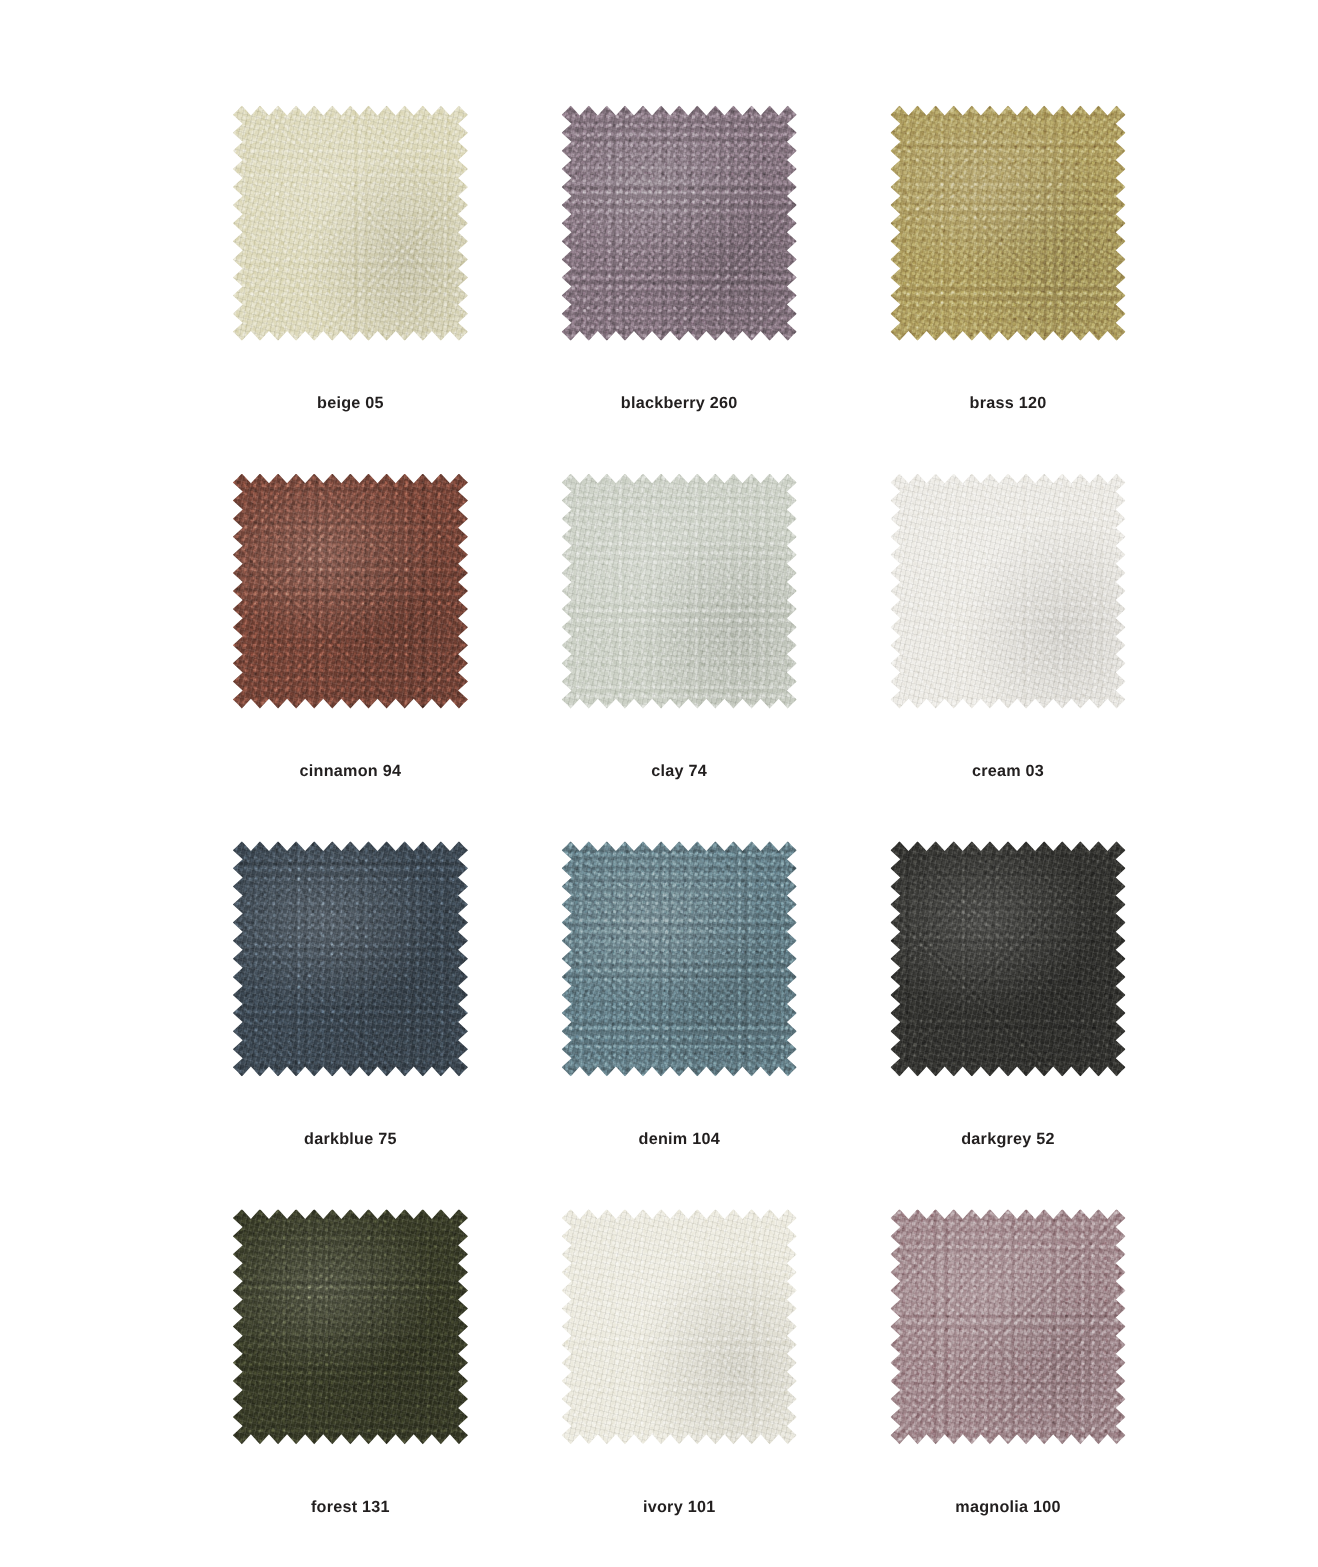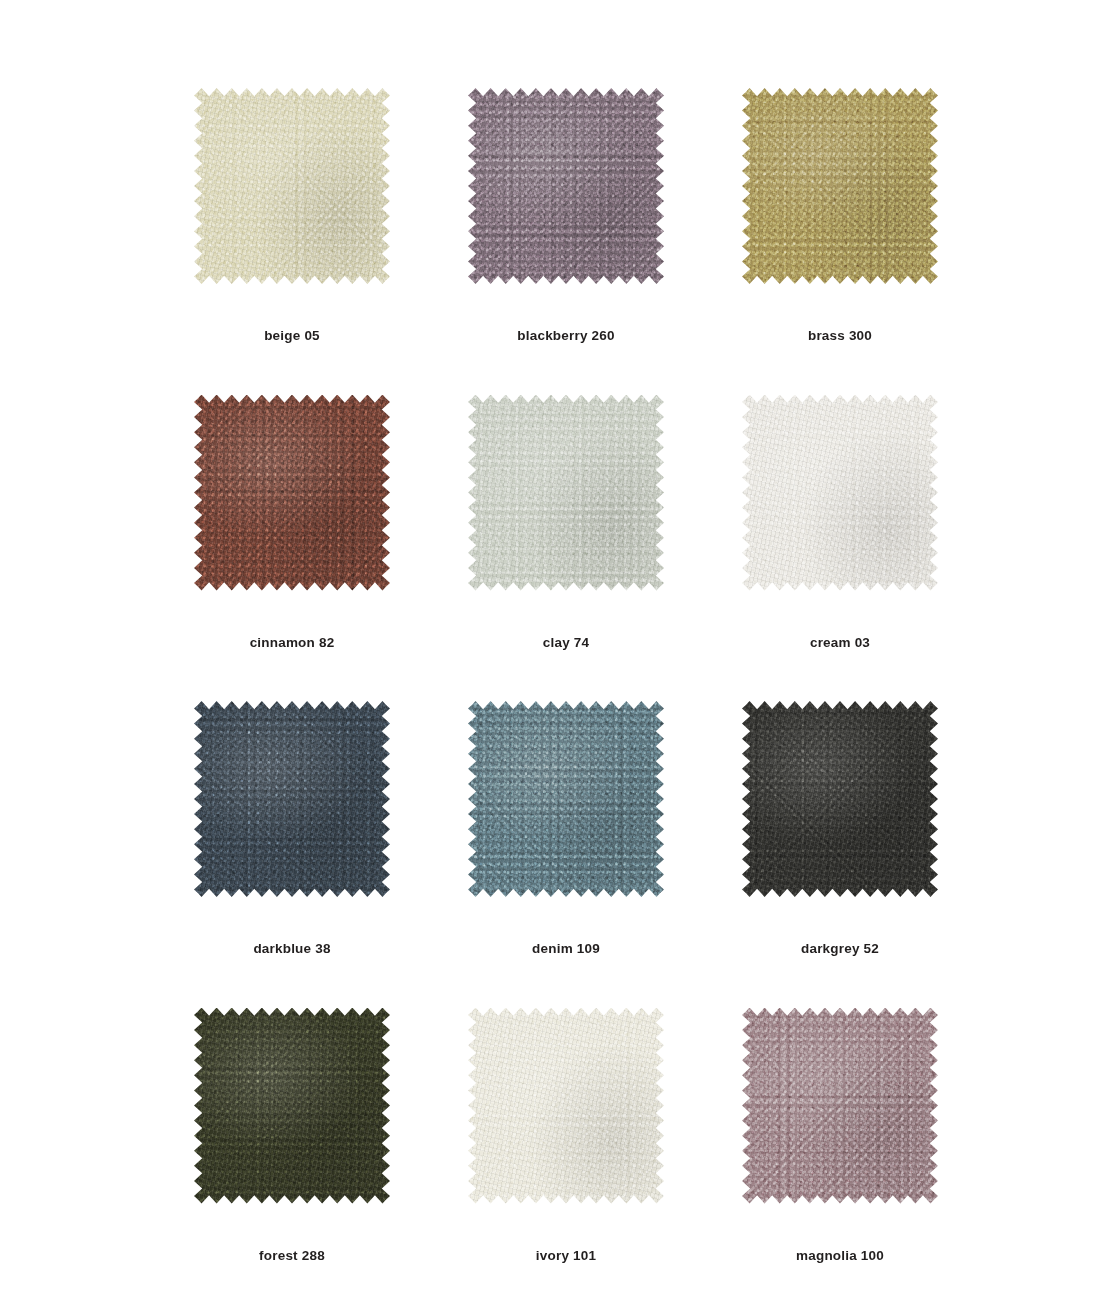--- a/index.html
+++ b/index.html
@@ -125,63 +125,63 @@
     <div class="swatch-cell">
       <div class="swatch-frame">
         <div class="swatch-chip" style="--pinked: polygon(0.000% 4.200%,3.846% 0.000%,7.692% 4.200%,11.538% 0.000%,15.385% 4.200%,19.231% 0.000%,23.077% 4.200%,26.923% 0.000%,30.769% 4.200%,34.615% 0.000%,38.462% 4.200%,42.308% 0.000%,46.154% 4.200%,50.000% 0.000%,53.846% 4.200%,57.692% 0.000%,61.538% 4.200%,65.385% 0.000%,69.231% 4.200%,73.077% 0.000%,76.923% 4.200%,80.769% 0.000%,84.615% 4.200%,88.462% 0.000%,92.308% 4.200%,96.154% 0.000%,100.000% 4.200%,95.800% 0.000%,100.000% 3.846%,95.800% 7.692%,100.000% 11.538%,95.800% 15.385%,100.000% 19.231%,95.800% 23.077%,100.000% 26.923%,95.800% 30.769%,100.000% 34.615%,95.800% 38.462%,100.000% 42.308%,95.800% 46.154%,100.000% 50.000%,95.800% 53.846%,100.000% 57.692%,95.800% 61.538%,100.000% 65.385%,95.800% 69.231%,100.000% 73.077%,95.800% 76.923%,100.000% 80.769%,95.800% 84.615%,100.000% 88.462%,95.800% 92.308%,100.000% 96.154%,95.800% 100.000%,100.000% 95.800%,96.154% 100.000%,92.308% 95.800%,88.462% 100.000%,84.615% 95.800%,80.769% 100.000%,76.923% 95.800%,73.077% 100.000%,69.231% 95.800%,65.385% 100.000%,61.538% 95.800%,57.692% 100.000%,53.846% 95.800%,50.000% 100.000%,46.154% 95.800%,42.308% 100.000%,38.462% 95.800%,34.615% 100.000%,30.769% 95.800%,26.923% 100.000%,23.077% 95.800%,19.231% 100.000%,15.385% 95.800%,11.538% 100.000%,7.692% 95.800%,3.846% 100.000%,0.000% 95.800%,4.200% 100.000%,0.000% 96.154%,4.200% 92.308%,0.000% 88.462%,4.200% 84.615%,0.000% 80.769%,4.200% 76.923%,0.000% 73.077%,4.200% 69.231%,0.000% 65.385%,4.200% 61.538%,0.000% 57.692%,4.200% 53.846%,0.000% 50.000%,4.200% 46.154%,0.000% 42.308%,4.200% 38.462%,0.000% 34.615%,4.200% 30.769%,0.000% 26.923%,4.200% 23.077%,0.000% 19.231%,4.200% 15.385%,0.000% 11.538%,4.200% 7.692%,0.000% 3.846%,4.200% 0.000%); --fabric: #7c6c77; background-position: 3px 5px, 4px 2px, 5px 6px, 2px 3px, 6px 4px, 3px 7px, 7px 2px, 4px 5px, 2px 6px, 5px 3px, 6px 7px, 3px 4px, 7px 5px, 0px 0px, 0px 0px;"></div>
       </div>
       <div class="swatch-label">blackberry 260</div>
     </div>
     <div class="swatch-cell">
       <div class="swatch-frame">
         <div class="swatch-chip" style="--pinked: polygon(0.000% 4.200%,3.846% 0.000%,7.692% 4.200%,11.538% 0.000%,15.385% 4.200%,19.231% 0.000%,23.077% 4.200%,26.923% 0.000%,30.769% 4.200%,34.615% 0.000%,38.462% 4.200%,42.308% 0.000%,46.154% 4.200%,50.000% 0.000%,53.846% 4.200%,57.692% 0.000%,61.538% 4.200%,65.385% 0.000%,69.231% 4.200%,73.077% 0.000%,76.923% 4.200%,80.769% 0.000%,84.615% 4.200%,88.462% 0.000%,92.308% 4.200%,96.154% 0.000%,100.000% 4.200%,95.800% 0.000%,100.000% 3.846%,95.800% 7.692%,100.000% 11.538%,95.800% 15.385%,100.000% 19.231%,95.800% 23.077%,100.000% 26.923%,95.800% 30.769%,100.000% 34.615%,95.800% 38.462%,100.000% 42.308%,95.800% 46.154%,100.000% 50.000%,95.800% 53.846%,100.000% 57.692%,95.800% 61.538%,100.000% 65.385%,95.800% 69.231%,100.000% 73.077%,95.800% 76.923%,100.000% 80.769%,95.800% 84.615%,100.000% 88.462%,95.800% 92.308%,100.000% 96.154%,95.800% 100.000%,100.000% 95.800%,96.154% 100.000%,92.308% 95.800%,88.462% 100.000%,84.615% 95.800%,80.769% 100.000%,76.923% 95.800%,73.077% 100.000%,69.231% 95.800%,65.385% 100.000%,61.538% 95.800%,57.692% 100.000%,53.846% 95.800%,50.000% 100.000%,46.154% 95.800%,42.308% 100.000%,38.462% 95.800%,34.615% 100.000%,30.769% 95.800%,26.923% 100.000%,23.077% 95.800%,19.231% 100.000%,15.385% 95.800%,11.538% 100.000%,7.692% 95.800%,3.846% 100.000%,0.000% 95.800%,4.200% 100.000%,0.000% 96.154%,4.200% 92.308%,0.000% 88.462%,4.200% 84.615%,0.000% 80.769%,4.200% 76.923%,0.000% 73.077%,4.200% 69.231%,0.000% 65.385%,4.200% 61.538%,0.000% 57.692%,4.200% 53.846%,0.000% 50.000%,4.200% 46.154%,0.000% 42.308%,4.200% 38.462%,0.000% 34.615%,4.200% 30.769%,0.000% 26.923%,4.200% 23.077%,0.000% 19.231%,4.200% 15.385%,0.000% 11.538%,4.200% 7.692%,0.000% 3.846%,4.200% 0.000%); --fabric: #a99759; background-position: 6px 10px, 8px 4px, 10px 12px, 4px 6px, 12px 8px, 6px 14px, 14px 4px, 8px 10px, 4px 12px, 10px 6px, 12px 14px, 6px 8px, 14px 10px, 0px 0px, 0px 0px;"></div>
       </div>
-      <div class="swatch-label">brass 300</div>
+      <div class="swatch-label">brass 120</div>
     </div>
     <div class="swatch-cell">
       <div class="swatch-frame">
         <div class="swatch-chip" style="--pinked: polygon(0.000% 4.200%,3.846% 0.000%,7.692% 4.200%,11.538% 0.000%,15.385% 4.200%,19.231% 0.000%,23.077% 4.200%,26.923% 0.000%,30.769% 4.200%,34.615% 0.000%,38.462% 4.200%,42.308% 0.000%,46.154% 4.200%,50.000% 0.000%,53.846% 4.200%,57.692% 0.000%,61.538% 4.200%,65.385% 0.000%,69.231% 4.200%,73.077% 0.000%,76.923% 4.200%,80.769% 0.000%,84.615% 4.200%,88.462% 0.000%,92.308% 4.200%,96.154% 0.000%,100.000% 4.200%,95.800% 0.000%,100.000% 3.846%,95.800% 7.692%,100.000% 11.538%,95.800% 15.385%,100.000% 19.231%,95.800% 23.077%,100.000% 26.923%,95.800% 30.769%,100.000% 34.615%,95.800% 38.462%,100.000% 42.308%,95.800% 46.154%,100.000% 50.000%,95.800% 53.846%,100.000% 57.692%,95.800% 61.538%,100.000% 65.385%,95.800% 69.231%,100.000% 73.077%,95.800% 76.923%,100.000% 80.769%,95.800% 84.615%,100.000% 88.462%,95.800% 92.308%,100.000% 96.154%,95.800% 100.000%,100.000% 95.800%,96.154% 100.000%,92.308% 95.800%,88.462% 100.000%,84.615% 95.800%,80.769% 100.000%,76.923% 95.800%,73.077% 100.000%,69.231% 95.800%,65.385% 100.000%,61.538% 95.800%,57.692% 100.000%,53.846% 95.800%,50.000% 100.000%,46.154% 95.800%,42.308% 100.000%,38.462% 95.800%,34.615% 100.000%,30.769% 95.800%,26.923% 100.000%,23.077% 95.800%,19.231% 100.000%,15.385% 95.800%,11.538% 100.000%,7.692% 95.800%,3.846% 100.000%,0.000% 95.800%,4.200% 100.000%,0.000% 96.154%,4.200% 92.308%,0.000% 88.462%,4.200% 84.615%,0.000% 80.769%,4.200% 76.923%,0.000% 73.077%,4.200% 69.231%,0.000% 65.385%,4.200% 61.538%,0.000% 57.692%,4.200% 53.846%,0.000% 50.000%,4.200% 46.154%,0.000% 42.308%,4.200% 38.462%,0.000% 34.615%,4.200% 30.769%,0.000% 26.923%,4.200% 23.077%,0.000% 19.231%,4.200% 15.385%,0.000% 11.538%,4.200% 7.692%,0.000% 3.846%,4.200% 0.000%); --fabric: #6e3f33; background-position: 9px 15px, 12px 6px, 15px 18px, 6px 9px, 18px 12px, 9px 21px, 21px 6px, 12px 15px, 6px 18px, 15px 9px, 18px 21px, 9px 12px, 21px 15px, 0px 0px, 0px 0px;"></div>
       </div>
-      <div class="swatch-label">cinnamon 82</div>
+      <div class="swatch-label">cinnamon 94</div>
     </div>
     <div class="swatch-cell">
       <div class="swatch-frame">
         <div class="swatch-chip" style="--pinked: polygon(0.000% 4.200%,3.846% 0.000%,7.692% 4.200%,11.538% 0.000%,15.385% 4.200%,19.231% 0.000%,23.077% 4.200%,26.923% 0.000%,30.769% 4.200%,34.615% 0.000%,38.462% 4.200%,42.308% 0.000%,46.154% 4.200%,50.000% 0.000%,53.846% 4.200%,57.692% 0.000%,61.538% 4.200%,65.385% 0.000%,69.231% 4.200%,73.077% 0.000%,76.923% 4.200%,80.769% 0.000%,84.615% 4.200%,88.462% 0.000%,92.308% 4.200%,96.154% 0.000%,100.000% 4.200%,95.800% 0.000%,100.000% 3.846%,95.800% 7.692%,100.000% 11.538%,95.800% 15.385%,100.000% 19.231%,95.800% 23.077%,100.000% 26.923%,95.800% 30.769%,100.000% 34.615%,95.800% 38.462%,100.000% 42.308%,95.800% 46.154%,100.000% 50.000%,95.800% 53.846%,100.000% 57.692%,95.800% 61.538%,100.000% 65.385%,95.800% 69.231%,100.000% 73.077%,95.800% 76.923%,100.000% 80.769%,95.800% 84.615%,100.000% 88.462%,95.800% 92.308%,100.000% 96.154%,95.800% 100.000%,100.000% 95.800%,96.154% 100.000%,92.308% 95.800%,88.462% 100.000%,84.615% 95.800%,80.769% 100.000%,76.923% 95.800%,73.077% 100.000%,69.231% 95.800%,65.385% 100.000%,61.538% 95.800%,57.692% 100.000%,53.846% 95.800%,50.000% 100.000%,46.154% 95.800%,42.308% 100.000%,38.462% 95.800%,34.615% 100.000%,30.769% 95.800%,26.923% 100.000%,23.077% 95.800%,19.231% 100.000%,15.385% 95.800%,11.538% 100.000%,7.692% 95.800%,3.846% 100.000%,0.000% 95.800%,4.200% 100.000%,0.000% 96.154%,4.200% 92.308%,0.000% 88.462%,4.200% 84.615%,0.000% 80.769%,4.200% 76.923%,0.000% 73.077%,4.200% 69.231%,0.000% 65.385%,4.200% 61.538%,0.000% 57.692%,4.200% 53.846%,0.000% 50.000%,4.200% 46.154%,0.000% 42.308%,4.200% 38.462%,0.000% 34.615%,4.200% 30.769%,0.000% 26.923%,4.200% 23.077%,0.000% 19.231%,4.200% 15.385%,0.000% 11.538%,4.200% 7.692%,0.000% 3.846%,4.200% 0.000%); --fabric: #ccd1c6; background-position: 12px 20px, 16px 8px, 20px 24px, 8px 12px, 24px 16px, 12px 28px, 28px 8px, 16px 20px, 8px 24px, 20px 12px, 24px 28px, 12px 16px, 28px 20px, 0px 0px, 0px 0px;"></div>
       </div>
       <div class="swatch-label">clay 74</div>
     </div>
     <div class="swatch-cell">
       <div class="swatch-frame">
         <div class="swatch-chip" style="--pinked: polygon(0.000% 4.200%,3.846% 0.000%,7.692% 4.200%,11.538% 0.000%,15.385% 4.200%,19.231% 0.000%,23.077% 4.200%,26.923% 0.000%,30.769% 4.200%,34.615% 0.000%,38.462% 4.200%,42.308% 0.000%,46.154% 4.200%,50.000% 0.000%,53.846% 4.200%,57.692% 0.000%,61.538% 4.200%,65.385% 0.000%,69.231% 4.200%,73.077% 0.000%,76.923% 4.200%,80.769% 0.000%,84.615% 4.200%,88.462% 0.000%,92.308% 4.200%,96.154% 0.000%,100.000% 4.200%,95.800% 0.000%,100.000% 3.846%,95.800% 7.692%,100.000% 11.538%,95.800% 15.385%,100.000% 19.231%,95.800% 23.077%,100.000% 26.923%,95.800% 30.769%,100.000% 34.615%,95.800% 38.462%,100.000% 42.308%,95.800% 46.154%,100.000% 50.000%,95.800% 53.846%,100.000% 57.692%,95.800% 61.538%,100.000% 65.385%,95.800% 69.231%,100.000% 73.077%,95.800% 76.923%,100.000% 80.769%,95.800% 84.615%,100.000% 88.462%,95.800% 92.308%,100.000% 96.154%,95.800% 100.000%,100.000% 95.800%,96.154% 100.000%,92.308% 95.800%,88.462% 100.000%,84.615% 95.800%,80.769% 100.000%,76.923% 95.800%,73.077% 100.000%,69.231% 95.800%,65.385% 100.000%,61.538% 95.800%,57.692% 100.000%,53.846% 95.800%,50.000% 100.000%,46.154% 95.800%,42.308% 100.000%,38.462% 95.800%,34.615% 100.000%,30.769% 95.800%,26.923% 100.000%,23.077% 95.800%,19.231% 100.000%,15.385% 95.800%,11.538% 100.000%,7.692% 95.800%,3.846% 100.000%,0.000% 95.800%,4.200% 100.000%,0.000% 96.154%,4.200% 92.308%,0.000% 88.462%,4.200% 84.615%,0.000% 80.769%,4.200% 76.923%,0.000% 73.077%,4.200% 69.231%,0.000% 65.385%,4.200% 61.538%,0.000% 57.692%,4.200% 53.846%,0.000% 50.000%,4.200% 46.154%,0.000% 42.308%,4.200% 38.462%,0.000% 34.615%,4.200% 30.769%,0.000% 26.923%,4.200% 23.077%,0.000% 19.231%,4.200% 15.385%,0.000% 11.538%,4.200% 7.692%,0.000% 3.846%,4.200% 0.000%); --fabric: #eceae4; background-position: 15px 25px, 20px 10px, 25px 30px, 10px 15px, 30px 20px, 15px 35px, 35px 10px, 20px 25px, 10px 30px, 25px 15px, 30px 35px, 15px 20px, 35px 25px, 0px 0px, 0px 0px;"></div>
       </div>
       <div class="swatch-label">cream 03</div>
     </div>
     <div class="swatch-cell">
       <div class="swatch-frame">
         <div class="swatch-chip" style="--pinked: polygon(0.000% 4.200%,3.846% 0.000%,7.692% 4.200%,11.538% 0.000%,15.385% 4.200%,19.231% 0.000%,23.077% 4.200%,26.923% 0.000%,30.769% 4.200%,34.615% 0.000%,38.462% 4.200%,42.308% 0.000%,46.154% 4.200%,50.000% 0.000%,53.846% 4.200%,57.692% 0.000%,61.538% 4.200%,65.385% 0.000%,69.231% 4.200%,73.077% 0.000%,76.923% 4.200%,80.769% 0.000%,84.615% 4.200%,88.462% 0.000%,92.308% 4.200%,96.154% 0.000%,100.000% 4.200%,95.800% 0.000%,100.000% 3.846%,95.800% 7.692%,100.000% 11.538%,95.800% 15.385%,100.000% 19.231%,95.800% 23.077%,100.000% 26.923%,95.800% 30.769%,100.000% 34.615%,95.800% 38.462%,100.000% 42.308%,95.800% 46.154%,100.000% 50.000%,95.800% 53.846%,100.000% 57.692%,95.800% 61.538%,100.000% 65.385%,95.800% 69.231%,100.000% 73.077%,95.800% 76.923%,100.000% 80.769%,95.800% 84.615%,100.000% 88.462%,95.800% 92.308%,100.000% 96.154%,95.800% 100.000%,100.000% 95.800%,96.154% 100.000%,92.308% 95.800%,88.462% 100.000%,84.615% 95.800%,80.769% 100.000%,76.923% 95.800%,73.077% 100.000%,69.231% 95.800%,65.385% 100.000%,61.538% 95.800%,57.692% 100.000%,53.846% 95.800%,50.000% 100.000%,46.154% 95.800%,42.308% 100.000%,38.462% 95.800%,34.615% 100.000%,30.769% 95.800%,26.923% 100.000%,23.077% 95.800%,19.231% 100.000%,15.385% 95.800%,11.538% 100.000%,7.692% 95.800%,3.846% 100.000%,0.000% 95.800%,4.200% 100.000%,0.000% 96.154%,4.200% 92.308%,0.000% 88.462%,4.200% 84.615%,0.000% 80.769%,4.200% 76.923%,0.000% 73.077%,4.200% 69.231%,0.000% 65.385%,4.200% 61.538%,0.000% 57.692%,4.200% 53.846%,0.000% 50.000%,4.200% 46.154%,0.000% 42.308%,4.200% 38.462%,0.000% 34.615%,4.200% 30.769%,0.000% 26.923%,4.200% 23.077%,0.000% 19.231%,4.200% 15.385%,0.000% 11.538%,4.200% 7.692%,0.000% 3.846%,4.200% 0.000%); --fabric: #37424c; background-position: 18px 30px, 24px 12px, 30px 36px, 12px 18px, 36px 24px, 18px 42px, 42px 12px, 24px 30px, 12px 36px, 30px 18px, 36px 42px, 18px 24px, 42px 30px, 0px 0px, 0px 0px;"></div>
       </div>
-      <div class="swatch-label">darkblue 38</div>
+      <div class="swatch-label">darkblue 75</div>
     </div>
     <div class="swatch-cell">
       <div class="swatch-frame">
         <div class="swatch-chip" style="--pinked: polygon(0.000% 4.200%,3.846% 0.000%,7.692% 4.200%,11.538% 0.000%,15.385% 4.200%,19.231% 0.000%,23.077% 4.200%,26.923% 0.000%,30.769% 4.200%,34.615% 0.000%,38.462% 4.200%,42.308% 0.000%,46.154% 4.200%,50.000% 0.000%,53.846% 4.200%,57.692% 0.000%,61.538% 4.200%,65.385% 0.000%,69.231% 4.200%,73.077% 0.000%,76.923% 4.200%,80.769% 0.000%,84.615% 4.200%,88.462% 0.000%,92.308% 4.200%,96.154% 0.000%,100.000% 4.200%,95.800% 0.000%,100.000% 3.846%,95.800% 7.692%,100.000% 11.538%,95.800% 15.385%,100.000% 19.231%,95.800% 23.077%,100.000% 26.923%,95.800% 30.769%,100.000% 34.615%,95.800% 38.462%,100.000% 42.308%,95.800% 46.154%,100.000% 50.000%,95.800% 53.846%,100.000% 57.692%,95.800% 61.538%,100.000% 65.385%,95.800% 69.231%,100.000% 73.077%,95.800% 76.923%,100.000% 80.769%,95.800% 84.615%,100.000% 88.462%,95.800% 92.308%,100.000% 96.154%,95.800% 100.000%,100.000% 95.800%,96.154% 100.000%,92.308% 95.800%,88.462% 100.000%,84.615% 95.800%,80.769% 100.000%,76.923% 95.800%,73.077% 100.000%,69.231% 95.800%,65.385% 100.000%,61.538% 95.800%,57.692% 100.000%,53.846% 95.800%,50.000% 100.000%,46.154% 95.800%,42.308% 100.000%,38.462% 95.800%,34.615% 100.000%,30.769% 95.800%,26.923% 100.000%,23.077% 95.800%,19.231% 100.000%,15.385% 95.800%,11.538% 100.000%,7.692% 95.800%,3.846% 100.000%,0.000% 95.800%,4.200% 100.000%,0.000% 96.154%,4.200% 92.308%,0.000% 88.462%,4.200% 84.615%,0.000% 80.769%,4.200% 76.923%,0.000% 73.077%,4.200% 69.231%,0.000% 65.385%,4.200% 61.538%,0.000% 57.692%,4.200% 53.846%,0.000% 50.000%,4.200% 46.154%,0.000% 42.308%,4.200% 38.462%,0.000% 34.615%,4.200% 30.769%,0.000% 26.923%,4.200% 23.077%,0.000% 19.231%,4.200% 15.385%,0.000% 11.538%,4.200% 7.692%,0.000% 3.846%,4.200% 0.000%); --fabric: #5c757e; background-position: 21px 35px, 28px 14px, 35px 42px, 14px 21px, 42px 28px, 21px 49px, 49px 14px, 28px 35px, 14px 42px, 35px 21px, 42px 49px, 21px 28px, 49px 35px, 0px 0px, 0px 0px;"></div>
       </div>
-      <div class="swatch-label">denim 109</div>
+      <div class="swatch-label">denim 104</div>
     </div>
     <div class="swatch-cell">
       <div class="swatch-frame">
         <div class="swatch-chip" style="--pinked: polygon(0.000% 4.200%,3.846% 0.000%,7.692% 4.200%,11.538% 0.000%,15.385% 4.200%,19.231% 0.000%,23.077% 4.200%,26.923% 0.000%,30.769% 4.200%,34.615% 0.000%,38.462% 4.200%,42.308% 0.000%,46.154% 4.200%,50.000% 0.000%,53.846% 4.200%,57.692% 0.000%,61.538% 4.200%,65.385% 0.000%,69.231% 4.200%,73.077% 0.000%,76.923% 4.200%,80.769% 0.000%,84.615% 4.200%,88.462% 0.000%,92.308% 4.200%,96.154% 0.000%,100.000% 4.200%,95.800% 0.000%,100.000% 3.846%,95.800% 7.692%,100.000% 11.538%,95.800% 15.385%,100.000% 19.231%,95.800% 23.077%,100.000% 26.923%,95.800% 30.769%,100.000% 34.615%,95.800% 38.462%,100.000% 42.308%,95.800% 46.154%,100.000% 50.000%,95.800% 53.846%,100.000% 57.692%,95.800% 61.538%,100.000% 65.385%,95.800% 69.231%,100.000% 73.077%,95.800% 76.923%,100.000% 80.769%,95.800% 84.615%,100.000% 88.462%,95.800% 92.308%,100.000% 96.154%,95.800% 100.000%,100.000% 95.800%,96.154% 100.000%,92.308% 95.800%,88.462% 100.000%,84.615% 95.800%,80.769% 100.000%,76.923% 95.800%,73.077% 100.000%,69.231% 95.800%,65.385% 100.000%,61.538% 95.800%,57.692% 100.000%,53.846% 95.800%,50.000% 100.000%,46.154% 95.800%,42.308% 100.000%,38.462% 95.800%,34.615% 100.000%,30.769% 95.800%,26.923% 100.000%,23.077% 95.800%,19.231% 100.000%,15.385% 95.800%,11.538% 100.000%,7.692% 95.800%,3.846% 100.000%,0.000% 95.800%,4.200% 100.000%,0.000% 96.154%,4.200% 92.308%,0.000% 88.462%,4.200% 84.615%,0.000% 80.769%,4.200% 76.923%,0.000% 73.077%,4.200% 69.231%,0.000% 65.385%,4.200% 61.538%,0.000% 57.692%,4.200% 53.846%,0.000% 50.000%,4.200% 46.154%,0.000% 42.308%,4.200% 38.462%,0.000% 34.615%,4.200% 30.769%,0.000% 26.923%,4.200% 23.077%,0.000% 19.231%,4.200% 15.385%,0.000% 11.538%,4.200% 7.692%,0.000% 3.846%,4.200% 0.000%); --fabric: #2e2e2b; background-position: 24px 40px, 32px 16px, 40px 48px, 16px 24px, 48px 32px, 24px 56px, 56px 16px, 32px 40px, 16px 48px, 40px 24px, 48px 56px, 24px 32px, 56px 40px, 0px 0px, 0px 0px;"></div>
       </div>
       <div class="swatch-label">darkgrey 52</div>
     </div>
     <div class="swatch-cell">
       <div class="swatch-frame">
         <div class="swatch-chip" style="--pinked: polygon(0.000% 4.200%,3.846% 0.000%,7.692% 4.200%,11.538% 0.000%,15.385% 4.200%,19.231% 0.000%,23.077% 4.200%,26.923% 0.000%,30.769% 4.200%,34.615% 0.000%,38.462% 4.200%,42.308% 0.000%,46.154% 4.200%,50.000% 0.000%,53.846% 4.200%,57.692% 0.000%,61.538% 4.200%,65.385% 0.000%,69.231% 4.200%,73.077% 0.000%,76.923% 4.200%,80.769% 0.000%,84.615% 4.200%,88.462% 0.000%,92.308% 4.200%,96.154% 0.000%,100.000% 4.200%,95.800% 0.000%,100.000% 3.846%,95.800% 7.692%,100.000% 11.538%,95.800% 15.385%,100.000% 19.231%,95.800% 23.077%,100.000% 26.923%,95.800% 30.769%,100.000% 34.615%,95.800% 38.462%,100.000% 42.308%,95.800% 46.154%,100.000% 50.000%,95.800% 53.846%,100.000% 57.692%,95.800% 61.538%,100.000% 65.385%,95.800% 69.231%,100.000% 73.077%,95.800% 76.923%,100.000% 80.769%,95.800% 84.615%,100.000% 88.462%,95.800% 92.308%,100.000% 96.154%,95.800% 100.000%,100.000% 95.800%,96.154% 100.000%,92.308% 95.800%,88.462% 100.000%,84.615% 95.800%,80.769% 100.000%,76.923% 95.800%,73.077% 100.000%,69.231% 95.800%,65.385% 100.000%,61.538% 95.800%,57.692% 100.000%,53.846% 95.800%,50.000% 100.000%,46.154% 95.800%,42.308% 100.000%,38.462% 95.800%,34.615% 100.000%,30.769% 95.800%,26.923% 100.000%,23.077% 95.800%,19.231% 100.000%,15.385% 95.800%,11.538% 100.000%,7.692% 95.800%,3.846% 100.000%,0.000% 95.800%,4.200% 100.000%,0.000% 96.154%,4.200% 92.308%,0.000% 88.462%,4.200% 84.615%,0.000% 80.769%,4.200% 76.923%,0.000% 73.077%,4.200% 69.231%,0.000% 65.385%,4.200% 61.538%,0.000% 57.692%,4.200% 53.846%,0.000% 50.000%,4.200% 46.154%,0.000% 42.308%,4.200% 38.462%,0.000% 34.615%,4.200% 30.769%,0.000% 26.923%,4.200% 23.077%,0.000% 19.231%,4.200% 15.385%,0.000% 11.538%,4.200% 7.692%,0.000% 3.846%,4.200% 0.000%); --fabric: #333623; background-position: 27px 45px, 36px 18px, 45px 54px, 18px 27px, 54px 36px, 27px 63px, 63px 18px, 36px 45px, 18px 54px, 45px 27px, 54px 63px, 27px 36px, 63px 45px, 0px 0px, 0px 0px;"></div>
       </div>
-      <div class="swatch-label">forest 288</div>
+      <div class="swatch-label">forest 131</div>
     </div>
     <div class="swatch-cell">
       <div class="swatch-frame">
         <div class="swatch-chip" style="--pinked: polygon(0.000% 4.200%,3.846% 0.000%,7.692% 4.200%,11.538% 0.000%,15.385% 4.200%,19.231% 0.000%,23.077% 4.200%,26.923% 0.000%,30.769% 4.200%,34.615% 0.000%,38.462% 4.200%,42.308% 0.000%,46.154% 4.200%,50.000% 0.000%,53.846% 4.200%,57.692% 0.000%,61.538% 4.200%,65.385% 0.000%,69.231% 4.200%,73.077% 0.000%,76.923% 4.200%,80.769% 0.000%,84.615% 4.200%,88.462% 0.000%,92.308% 4.200%,96.154% 0.000%,100.000% 4.200%,95.800% 0.000%,100.000% 3.846%,95.800% 7.692%,100.000% 11.538%,95.800% 15.385%,100.000% 19.231%,95.800% 23.077%,100.000% 26.923%,95.800% 30.769%,100.000% 34.615%,95.800% 38.462%,100.000% 42.308%,95.800% 46.154%,100.000% 50.000%,95.800% 53.846%,100.000% 57.692%,95.800% 61.538%,100.000% 65.385%,95.800% 69.231%,100.000% 73.077%,95.800% 76.923%,100.000% 80.769%,95.800% 84.615%,100.000% 88.462%,95.800% 92.308%,100.000% 96.154%,95.800% 100.000%,100.000% 95.800%,96.154% 100.000%,92.308% 95.800%,88.462% 100.000%,84.615% 95.800%,80.769% 100.000%,76.923% 95.800%,73.077% 100.000%,69.231% 95.800%,65.385% 100.000%,61.538% 95.800%,57.692% 100.000%,53.846% 95.800%,50.000% 100.000%,46.154% 95.800%,42.308% 100.000%,38.462% 95.800%,34.615% 100.000%,30.769% 95.800%,26.923% 100.000%,23.077% 95.800%,19.231% 100.000%,15.385% 95.800%,11.538% 100.000%,7.692% 95.800%,3.846% 100.000%,0.000% 95.800%,4.200% 100.000%,0.000% 96.154%,4.200% 92.308%,0.000% 88.462%,4.200% 84.615%,0.000% 80.769%,4.200% 76.923%,0.000% 73.077%,4.200% 69.231%,0.000% 65.385%,4.200% 61.538%,0.000% 57.692%,4.200% 53.846%,0.000% 50.000%,4.200% 46.154%,0.000% 42.308%,4.200% 38.462%,0.000% 34.615%,4.200% 30.769%,0.000% 26.923%,4.200% 23.077%,0.000% 19.231%,4.200% 15.385%,0.000% 11.538%,4.200% 7.692%,0.000% 3.846%,4.200% 0.000%); --fabric: #eceade; background-position: 30px 50px, 40px 20px, 50px 60px, 20px 30px, 60px 40px, 30px 70px, 70px 20px, 40px 50px, 20px 60px, 50px 30px, 60px 70px, 30px 40px, 70px 50px, 0px 0px, 0px 0px;"></div>
       </div>
       <div class="swatch-label">ivory 101</div>
     </div>
     <div class="swatch-cell">
       <div class="swatch-frame">
         <div class="swatch-chip" style="--pinked: polygon(0.000% 4.200%,3.846% 0.000%,7.692% 4.200%,11.538% 0.000%,15.385% 4.200%,19.231% 0.000%,23.077% 4.200%,26.923% 0.000%,30.769% 4.200%,34.615% 0.000%,38.462% 4.200%,42.308% 0.000%,46.154% 4.200%,50.000% 0.000%,53.846% 4.200%,57.692% 0.000%,61.538% 4.200%,65.385% 0.000%,69.231% 4.200%,73.077% 0.000%,76.923% 4.200%,80.769% 0.000%,84.615% 4.200%,88.462% 0.000%,92.308% 4.200%,96.154% 0.000%,100.000% 4.200%,95.800% 0.000%,100.000% 3.846%,95.800% 7.692%,100.000% 11.538%,95.800% 15.385%,100.000% 19.231%,95.800% 23.077%,100.000% 26.923%,95.800% 30.769%,100.000% 34.615%,95.800% 38.462%,100.000% 42.308%,95.800% 46.154%,100.000% 50.000%,95.800% 53.846%,100.000% 57.692%,95.800% 61.538%,100.000% 65.385%,95.800% 69.231%,100.000% 73.077%,95.800% 76.923%,100.000% 80.769%,95.800% 84.615%,100.000% 88.462%,95.800% 92.308%,100.000% 96.154%,95.800% 100.000%,100.000% 95.800%,96.154% 100.000%,92.308% 95.800%,88.462% 100.000%,84.615% 95.800%,80.769% 100.000%,76.923% 95.800%,73.077% 100.000%,69.231% 95.800%,65.385% 100.000%,61.538% 95.800%,57.692% 100.000%,53.846% 95.800%,50.000% 100.000%,46.154% 95.800%,42.308% 100.000%,38.462% 95.800%,34.615% 100.000%,30.769% 95.800%,26.923% 100.000%,23.077% 95.800%,19.231% 100.000%,15.385% 95.800%,11.538% 100.000%,7.692% 95.800%,3.846% 100.000%,0.000% 95.800%,4.200% 100.000%,0.000% 96.154%,4.200% 92.308%,0.000% 88.462%,4.200% 84.615%,0.000% 80.769%,4.200% 76.923%,0.000% 73.077%,4.200% 69.231%,0.000% 65.385%,4.200% 61.538%,0.000% 57.692%,4.200% 53.846%,0.000% 50.000%,4.200% 46.154%,0.000% 42.308%,4.200% 38.462%,0.000% 34.615%,4.200% 30.769%,0.000% 26.923%,4.200% 23.077%,0.000% 19.231%,4.200% 15.385%,0.000% 11.538%,4.200% 7.692%,0.000% 3.846%,4.200% 0.000%); --fabric: #9d8287; background-position: 33px 55px, 44px 22px, 55px 66px, 22px 33px, 66px 44px, 33px 77px, 77px 22px, 44px 55px, 22px 66px, 55px 33px, 66px 77px, 33px 44px, 77px 55px, 0px 0px, 0px 0px;"></div>

